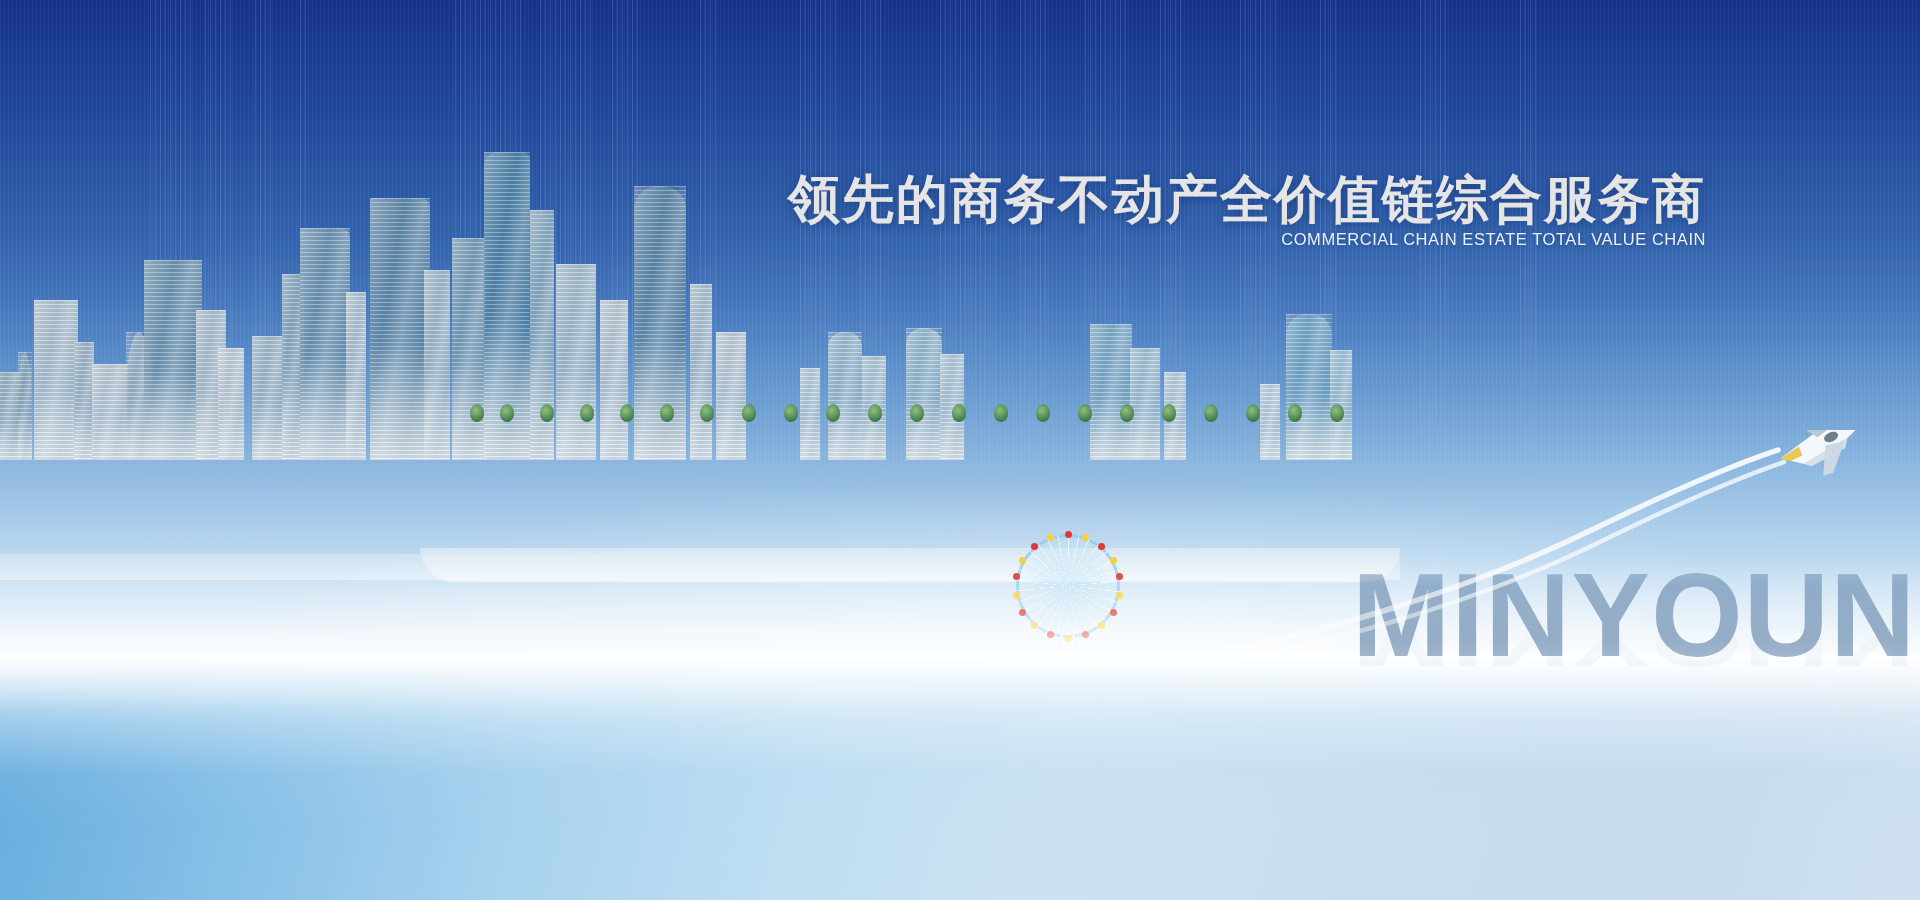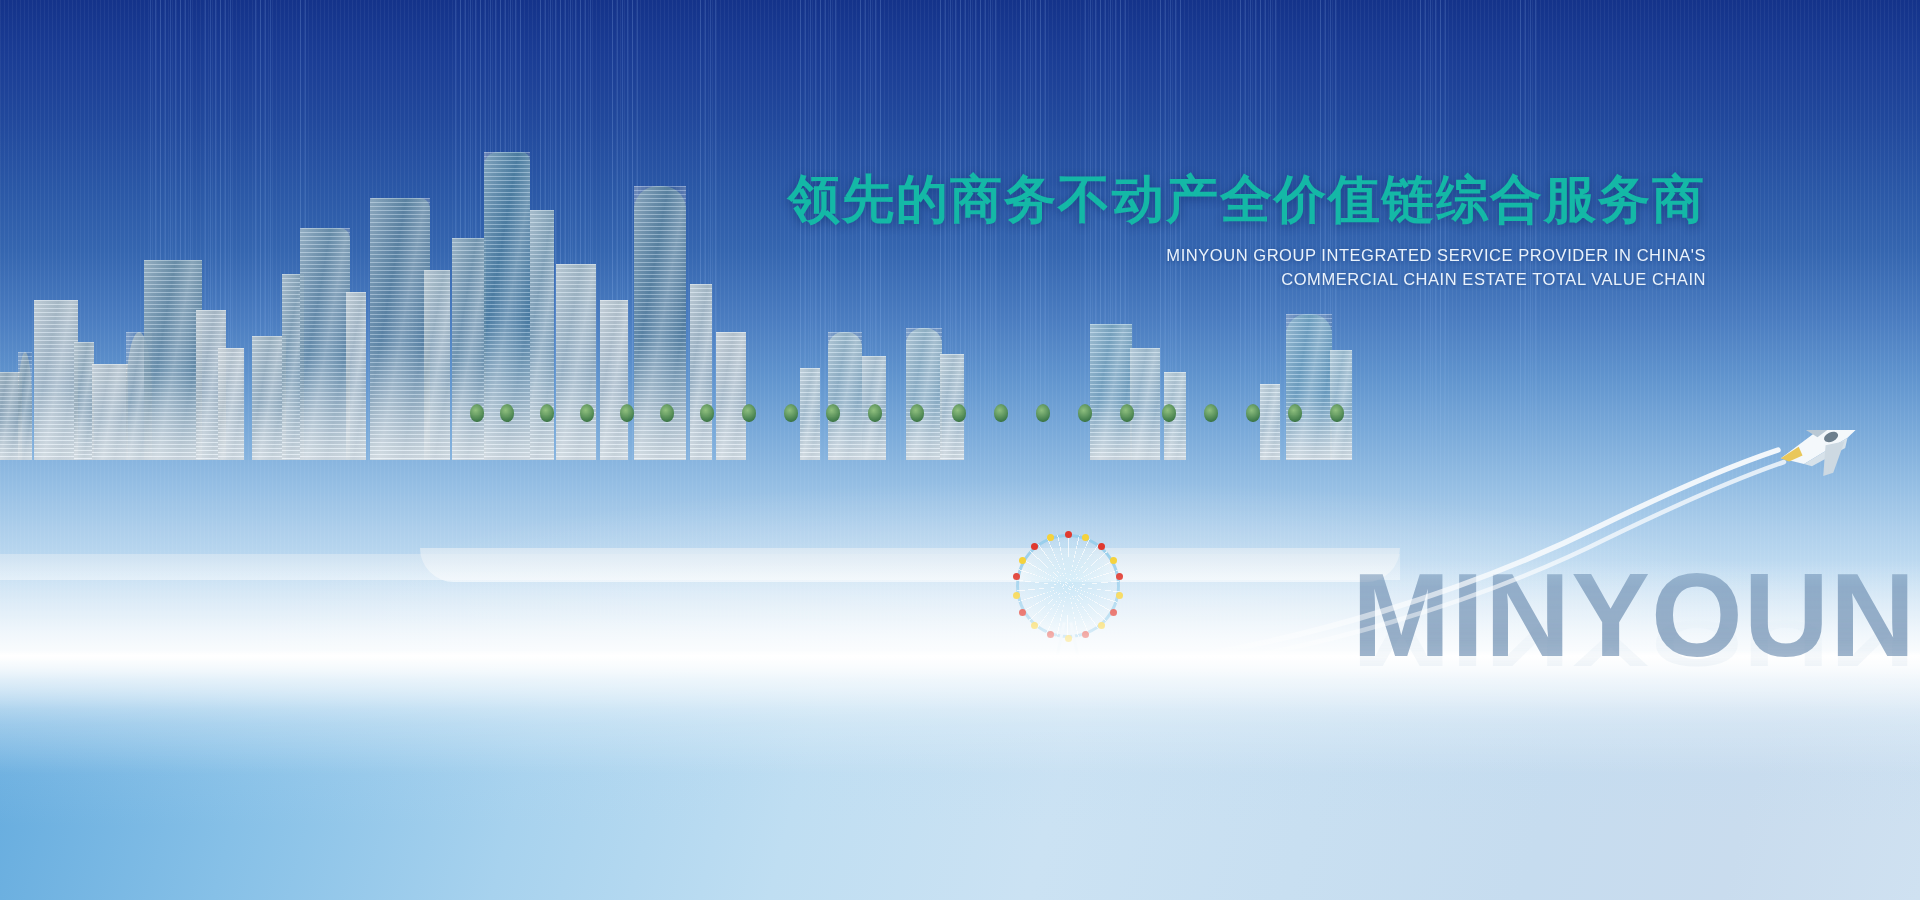--- a/index.html
+++ b/index.html
@@ -155,21 +155,21 @@
     -webkit-mask-image:linear-gradient(to top, rgba(0,0,0,0) 0%, rgba(0,0,0,.5) 100%);
             mask-image:linear-gradient(to top, rgba(0,0,0,0) 0%, rgba(0,0,0,.5) 100%);
   }
 
   
   .textblock{
     position:absolute; left:600px; top:170px; width:1106px; text-align:right;
   }
   .headline{
     margin:0;
-    font-size:52px; font-weight:700; color:#14b8a6;
+    font-size:52px; font-weight:700; color:#e5e5e5;
     letter-spacing:2px; line-height:1.12;
     text-shadow:0 2px 10px rgba(8,34,90,.45);
     white-space:nowrap;
   }
   .subline{
     margin:0; color:#eaf2fb;
     font-size:16.5px; font-weight:400; letter-spacing:.55px; line-height:1.42;
     text-shadow:0 1px 4px rgba(8,34,90,.4);
     white-space:nowrap;
   }
@@ -437,17 +437,16 @@
         <path d="M 92 24 L 82 6 L 88 5 L 101 21 Z" fill="#9fb2c0"></path>
         <ellipse cx="52" cy="45" rx="7" ry="4.4" fill="#6d7f8d"></ellipse>
         <ellipse cx="74" cy="38" rx="6" ry="3.8" fill="#6d7f8d"></ellipse>
         <path d="M 0 44 L 20 41 L 20 50 L 6 50 Z" fill="#e9c75a"></path>
       </g>
     </svg>
   </div>
 
   <div class="textblock">
     <h1 class="headline">领先的商务不动产全价值链综合服务商</h1>
-    <p class="subline sub1">MINYOUN GROUP INTEGRATED SERVICE PROVIDER IN CHINA'S</p>
     <p class="subline">COMMERCIAL CHAIN ESTATE TOTAL VALUE CHAIN</p>
   </div>
 
 </div>
 
 </body></html>

